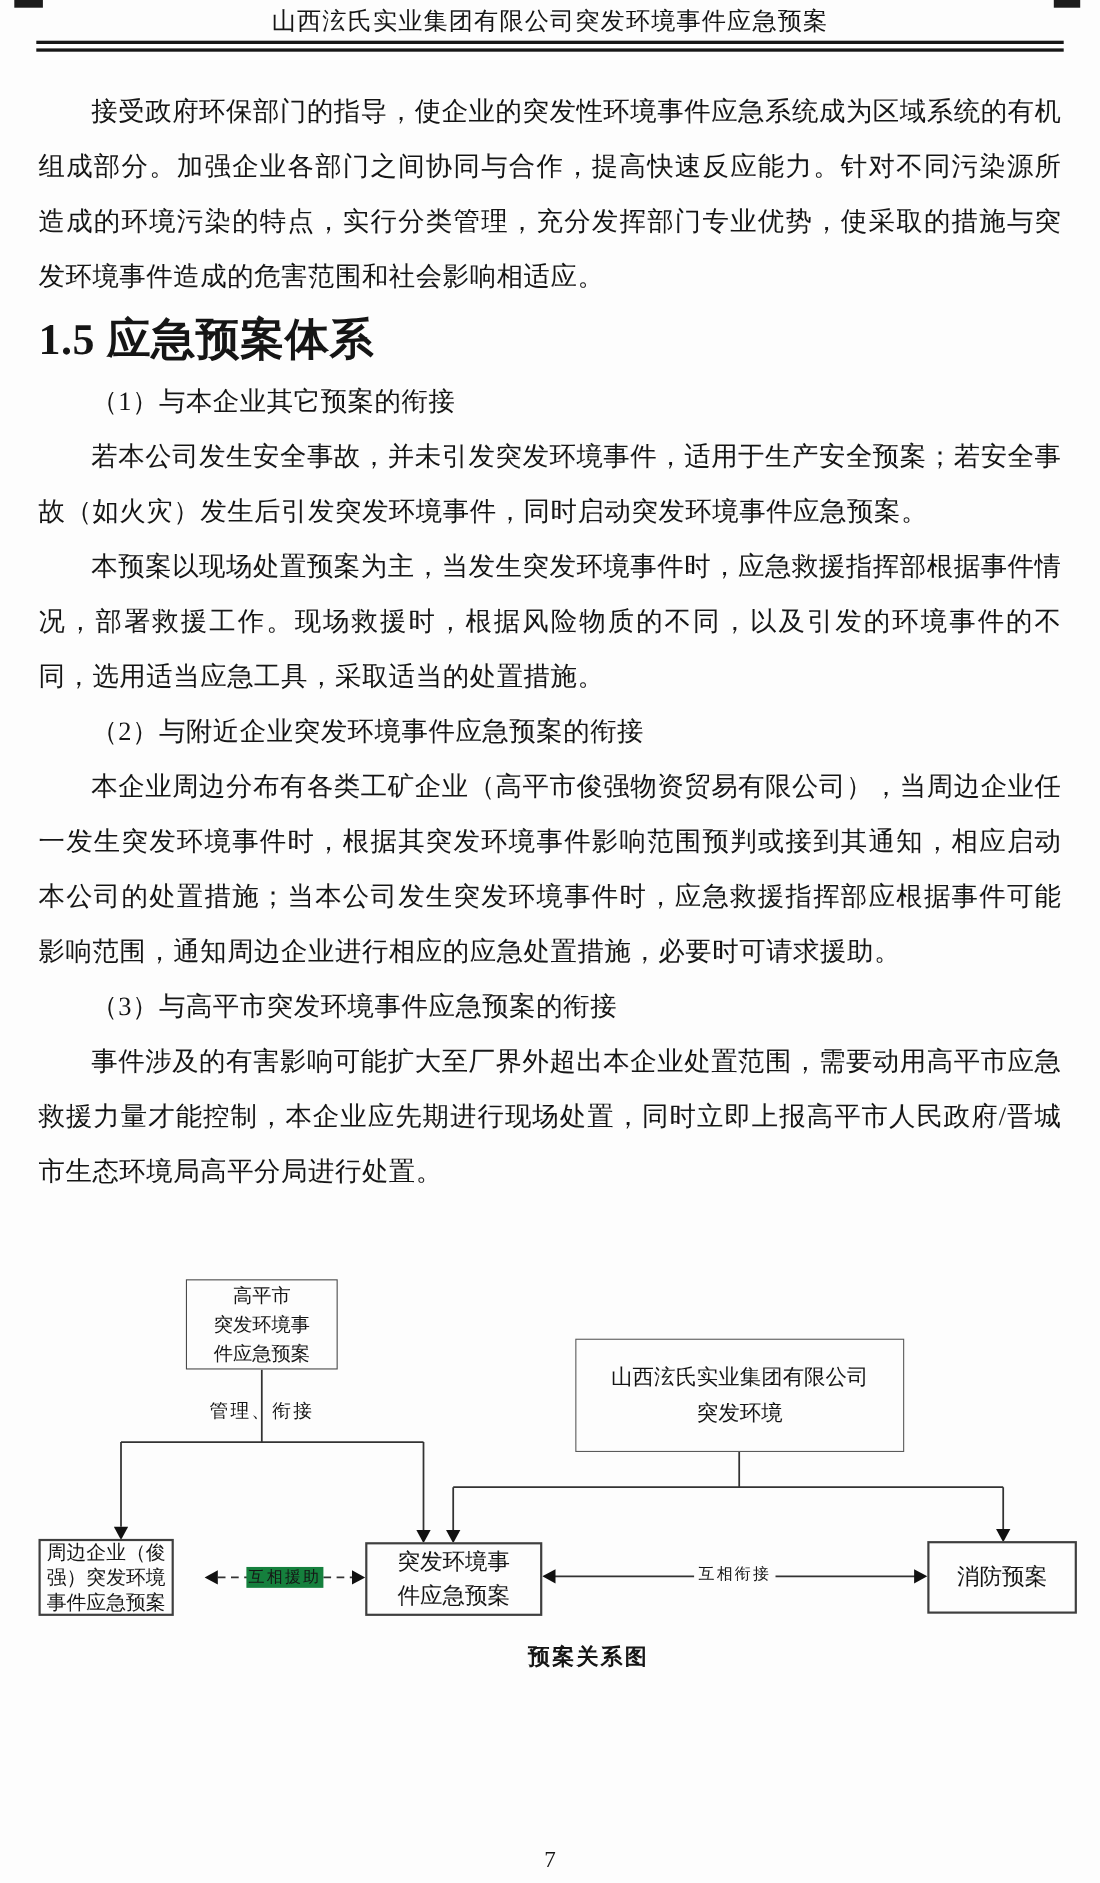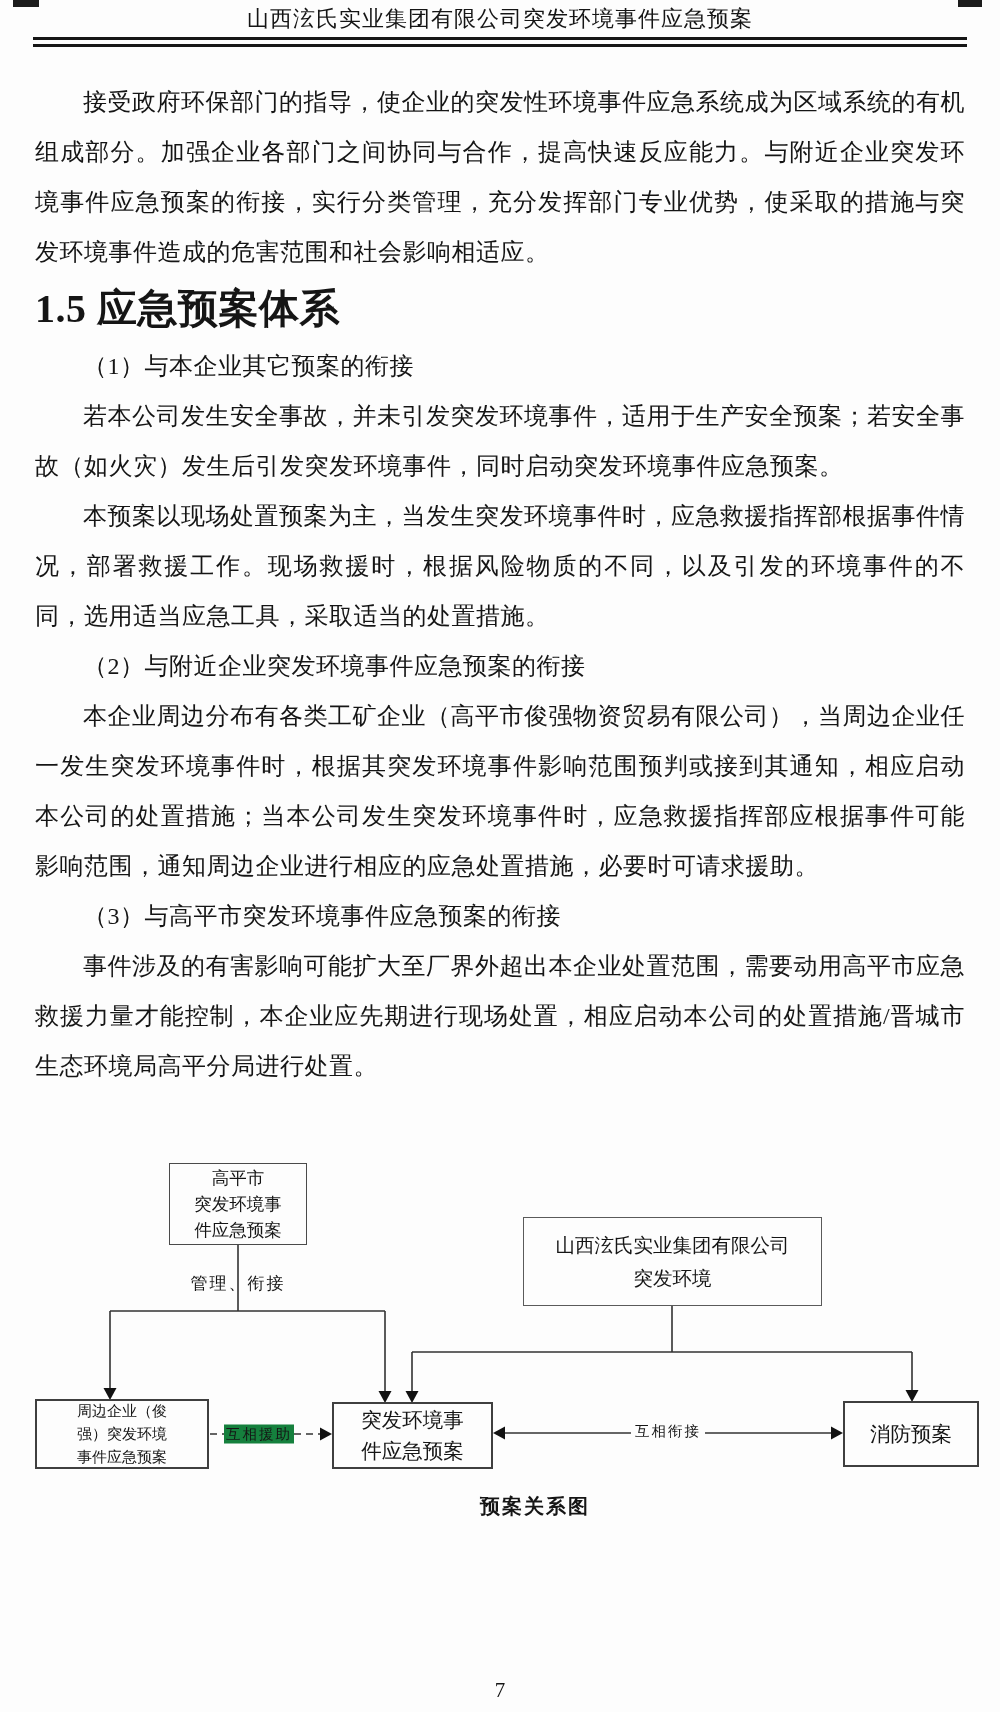--- a/index.html
+++ b/index.html
@@ -53,22 +53,22 @@
   .diagram svg{position:absolute;left:0;top:0;}
   .dbox{
     position:absolute;
     box-sizing:border-box;
     background:#fdfdfd;
     display:flex;flex-direction:column;justify-content:center;
     text-align:center;
   }
   .dbox span{display:block;font-family:Liberation Serif, serif;}
   #box-gaoping{left:169px;top:8px;width:138px;height:82px;border:1.5px solid #4a4a4a;font-size:17.5px;line-height:26px;}
-  #box-company{left:523px;top:62px;width:299px;height:89px;border:1px solid #5a5a5a;font-size:19.5px;line-height:33px;}
-  #box-neighbor{left:35px;top:244px;width:174px;height:70px;border:2px solid #3f3f3f;font-size:15px;line-height:23px;}
+  #box-company{left:523px;top:62px;width:299px;height:103px;border:1px solid #5a5a5a;font-size:19.5px;line-height:33px;}
+  #box-neighbor{left:35px;top:244px;width:123px;height:70px;border:2px solid #3f3f3f;font-size:18px;line-height:23px;}
   #box-envplan{left:332px;top:247px;width:161px;height:67px;border:2px solid #3f3f3f;font-size:20.5px;line-height:31px;}
   #box-fireplan{left:843px;top:246px;width:136px;height:66px;border:2px solid #3f3f3f;font-size:20.5px;line-height:30px;}
 
   .edge-label{
     position:absolute;
     transform:translate(-50%,-50%);
     font-size:15px;
     letter-spacing:2px;
     white-space:nowrap;
   }
@@ -98,29 +98,29 @@
 
 <div class="page">
 
   <div class="corner-mark left"></div>
   <div class="corner-mark right"></div>
 
   <div class="header-title">山西泫氏实业集团有限公司突发环境事件应急预案</div>
   <div class="double-rule"></div>
 
   <div class="body-text">
-    <p class="first">接受政府环保部门的指导，使企业的突发性环境事件应急系统成为区域系统的有机组成部分。加强企业各部门之间协同与合作，提高快速反应能力。与附近企业突发环境事件应急预案的衔接，实行分类管理，充分发挥部门专业优势，使采取的措施与突发环境事件造成的危害范围和社会影响相适应。</p>
+    <p class="first">接受政府环保部门的指导，使企业的突发性环境事件应急系统成为区域系统的有机组成部分。加强企业各部门之间协同与合作，提高快速反应能力。针对不同污染源所造成的环境污染的特点，实行分类管理，充分发挥部门专业优势，使采取的措施与突发环境事件造成的危害范围和社会影响相适应。</p>
     <h1 class="sec">1.5 应急预案体系</h1>
     <p>（1）与本企业其它预案的衔接</p>
     <p>若本公司发生安全事故，并未引发突发环境事件，适用于生产安全预案；若安全事故（如火灾）发生后引发突发环境事件，同时启动突发环境事件应急预案。</p>
     <p>本预案以现场处置预案为主，当发生突发环境事件时，应急救援指挥部根据事件情况，部署救援工作。现场救援时，根据风险物质的不同，以及引发的环境事件的不同，选用适当应急工具，采取适当的处置措施。</p>
     <p>（2）与附近企业突发环境事件应急预案的衔接</p>
     <p>本企业周边分布有各类工矿企业（高平市俊强物资贸易有限公司），当周边企业任一发生突发环境事件时，根据其突发环境事件影响范围预判或接到其通知，相应启动本公司的处置措施；当本公司发生突发环境事件时，应急救援指挥部应根据事件可能影响范围，通知周边企业进行相应的应急处置措施，必要时可请求援助。</p>
     <p>（3）与高平市突发环境事件应急预案的衔接</p>
-    <p>事件涉及的有害影响可能扩大至厂界外超出本企业处置范围，需要动用高平市应急救援力量才能控制，本企业应先期进行现场处置，相应启动本公司的处置措施/晋城市生态环境局高平分局进行处置。</p>
+    <p>事件涉及的有害影响可能扩大至厂界外超出本企业处置范围，需要动用高平市应急救援力量才能控制，本企业应先期进行现场处置，同时立即上报高平市人民政府/晋城市生态环境局高平分局进行处置。</p>
   </div>
 
   <div class="diagram">
 
     <svg width="1000" height="400" viewBox="0 0 1000 400">
 
       <path d="M238 90 L238 156 M110 156 L385 156 M110 156 L110 233 M385 156 L385 236" stroke="#333" stroke-width="1.6" fill="none"></path>
       <polygon points="103.5,233 116.5,233 110,245" fill="#111"></polygon>
       <polygon points="378.5,236 391.5,236 385,248" fill="#111"></polygon>
 

